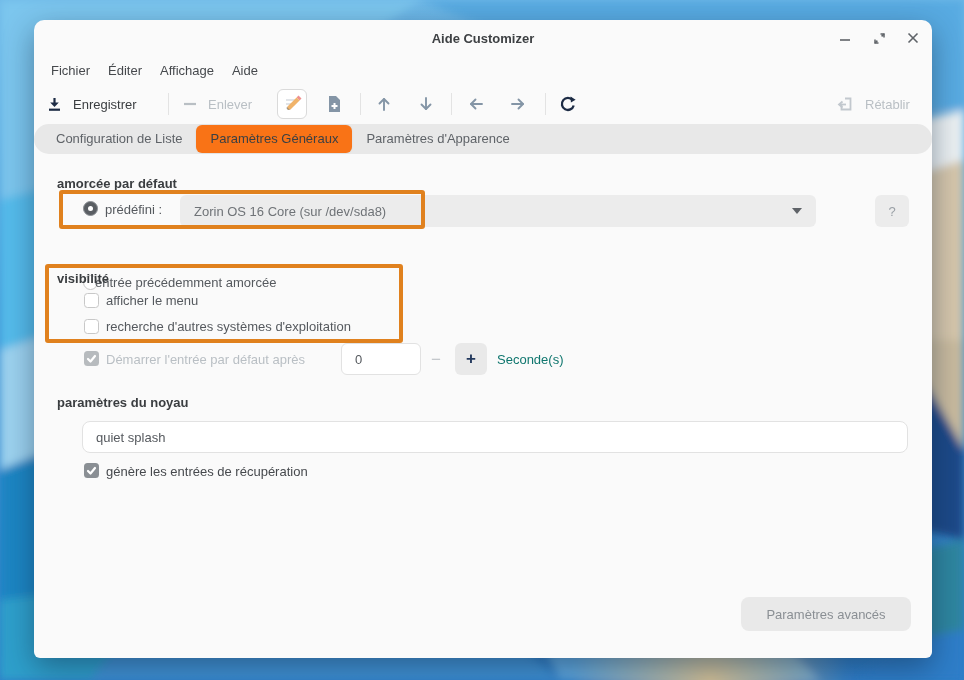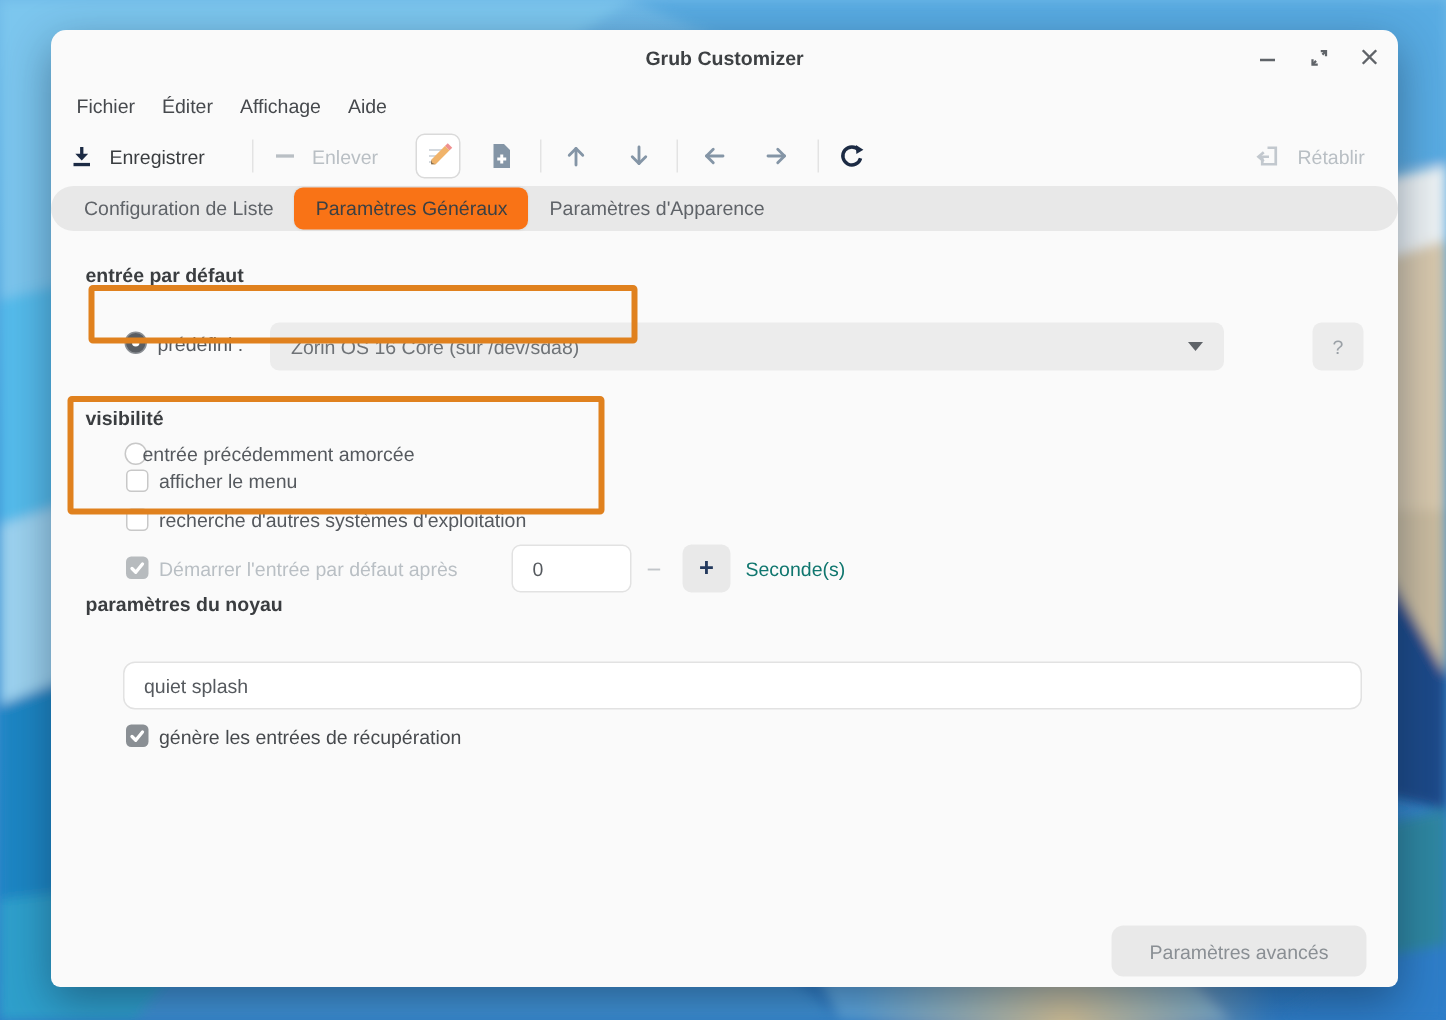--- a/index.html
+++ b/index.html
@@ -47,21 +47,21 @@
   .tb-sep{position:absolute;top:9px;width:1px;height:22px;background:#E3E3E3;}
   .icon-btn{display:flex;align-items:center;justify-content:center;}
   .edit-btn{width:30px;height:30px;background:#fff;border:1px solid #DADADA;border-radius:6px;}
   
   .tabbar{height:30px;background:var(--tabbar-bg);display:flex;align-items:center;padding-left:8px;border-radius:15px;}
   .tab{padding:0 14px;height:28px;line-height:28px;color:#5F6368;border-radius:6px;}
   .tab.active{background:#f97316;color:#3C4043;box-shadow:0 0 2px rgba(0,0,0,.08);}
   
   .content{position:relative;height:500px;}
   .sec-header{position:absolute;font-weight:bold;color:var(--header);}
-  .abs{position:absolute;margin-top:20px;}
+  .abs{position:absolute;}
   .radio{width:15px;height:15px;border-radius:50%;background:#fff;border:1.5px solid #C8C8C8;}
   .radio.sel{background:#5A5E63;border:1.5px solid #8A8E93;position:relative;}
   .radio.sel::after{content:"";position:absolute;left:4px;top:4px;width:5px;height:5px;border-radius:50%;background:#fff;}
   .cbox{width:15px;height:15px;border-radius:3.5px;background:#fff;border:1.5px solid #C8C8C8;}
   .cbox.checked{background:#8A8F94;border:none;display:flex;align-items:center;justify-content:center;}
   .cbox.checked.dis{background:#B7BBBE;}
   .row-label{color:var(--label);}
   .row-label.dis{color:var(--disabled);text-align:right;}
   .combo{
     background:var(--field-gray);border-radius:6px;height:32px;display:flex;align-items:center;
@@ -127,21 +127,21 @@
     <polygon points="170,580 400,540 560,680 90,680" fill="#3F93D6"></polygon>
     <polygon points="400,540 640,500 700,560 520,600" fill="#8FC2E8"></polygon>
     <polygon points="560,680 520,600 700,560 820,680" fill="#5EA8E0"></polygon>
     <circle cx="710" cy="680" r="140" fill="url(#beigeGlow)"></circle>
   </g>
 </svg>
 
 <div class="window">
 
   <div class="titlebar">
-    <div class="title">Grub Customizer</div>
+    <div class="title">Aide Customizer</div>
     <div class="win-controls">
       <div class="win-btn">
         <svg width="12" height="12">
             <line x1="1" y1="8" x2="11" y2="8" stroke="#5F6368" stroke-width="1.6"></line>
           </svg>
       </div>
       <div class="win-btn">
         <svg width="13" height="13" fill="none" stroke="#5F6368" stroke-width="1.5">
           <polyline points="7.5,2 11,2 11,5.5"></polyline>
             <line x1="11" y1="2" x2="8.6" y2="4.4"></line>
@@ -244,21 +244,21 @@
   </div>
 
   <div class="tabbar">
     <div class="tab">Configuration de Liste</div>
     <div class="tab active">Paramètres Généraux</div>
     <div class="tab">Paramètres d'Apparence</div>
   </div>
 
   <div class="content">
 
-    <div class="sec-header" style="left:23px;top:22px;">entrée par défaut</div>
+    <div class="sec-header" style="left:23px;top:22px;">amorcée par défaut</div>
 
     <div class="abs" style="left:49px;top:47px;">
         <div class="radio sel"></div>
       </div>
     <div class="abs row-label" style="left:71px;top:48px;">prédéfini :</div>
     <div class="abs combo" style="left:146px;top:41px;width:636px;">
       <span>Zorin OS 16 Core (sur /dev/sda8)</span>
       <svg class="combo-caret" width="10" height="6">
           <polygon points="0,0 10,0 5,6" fill="#5F6368"></polygon>
         </svg>

